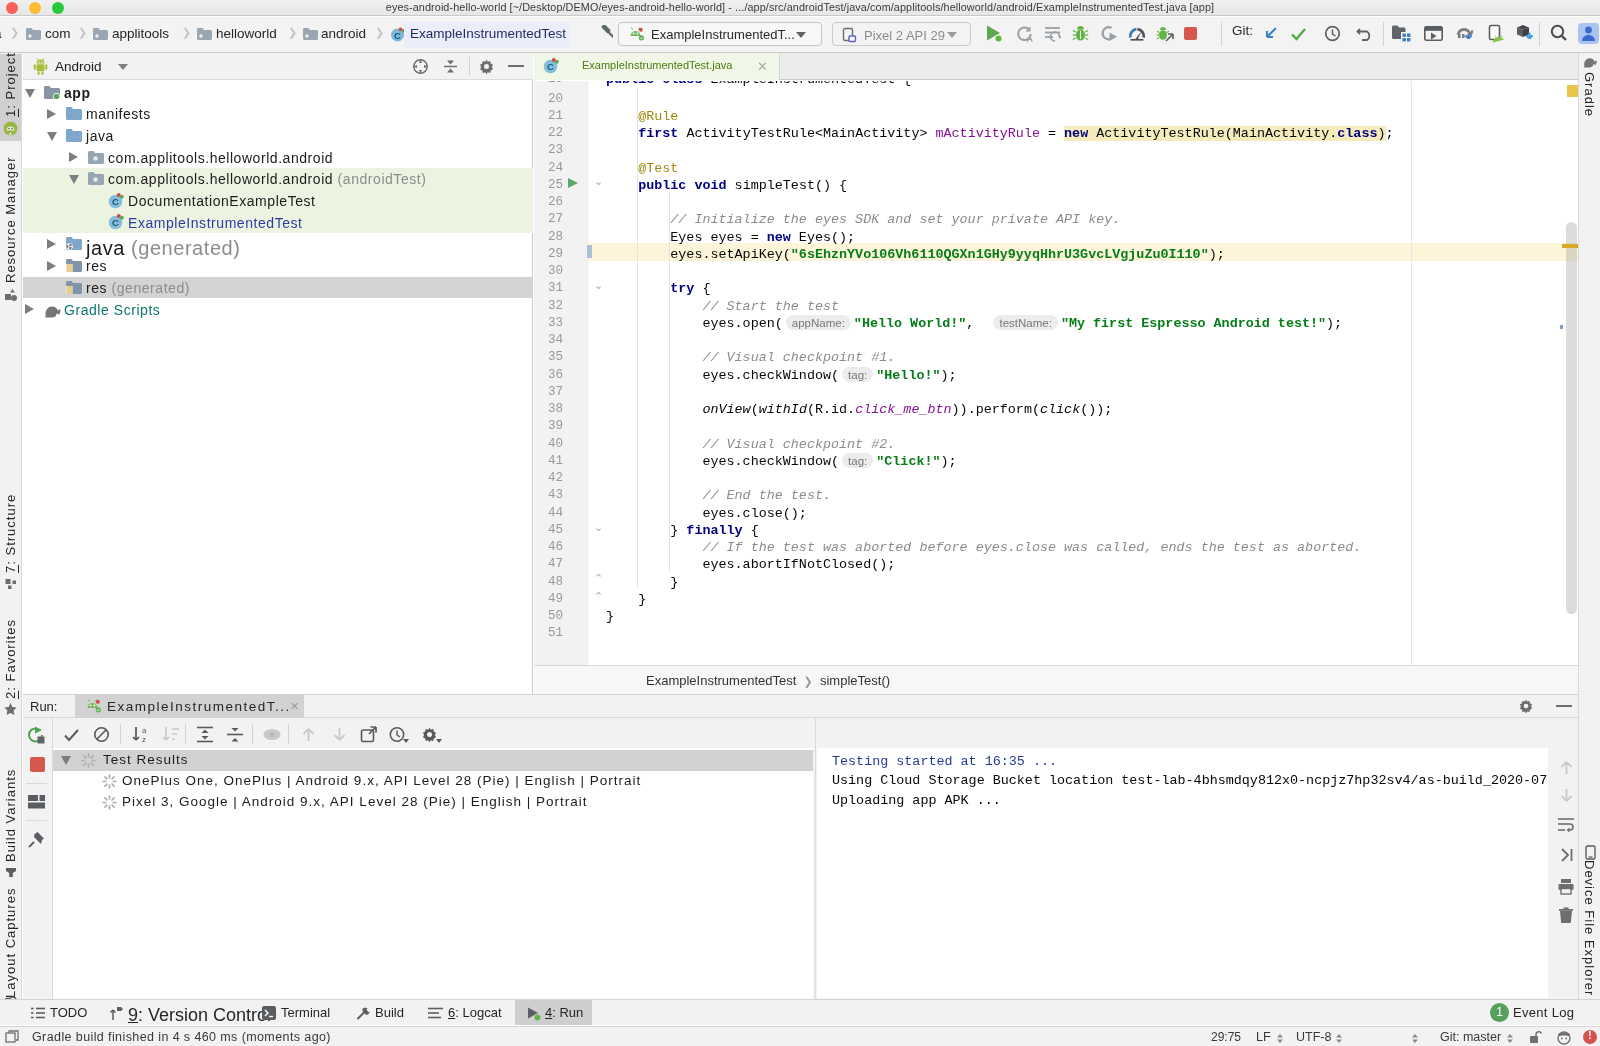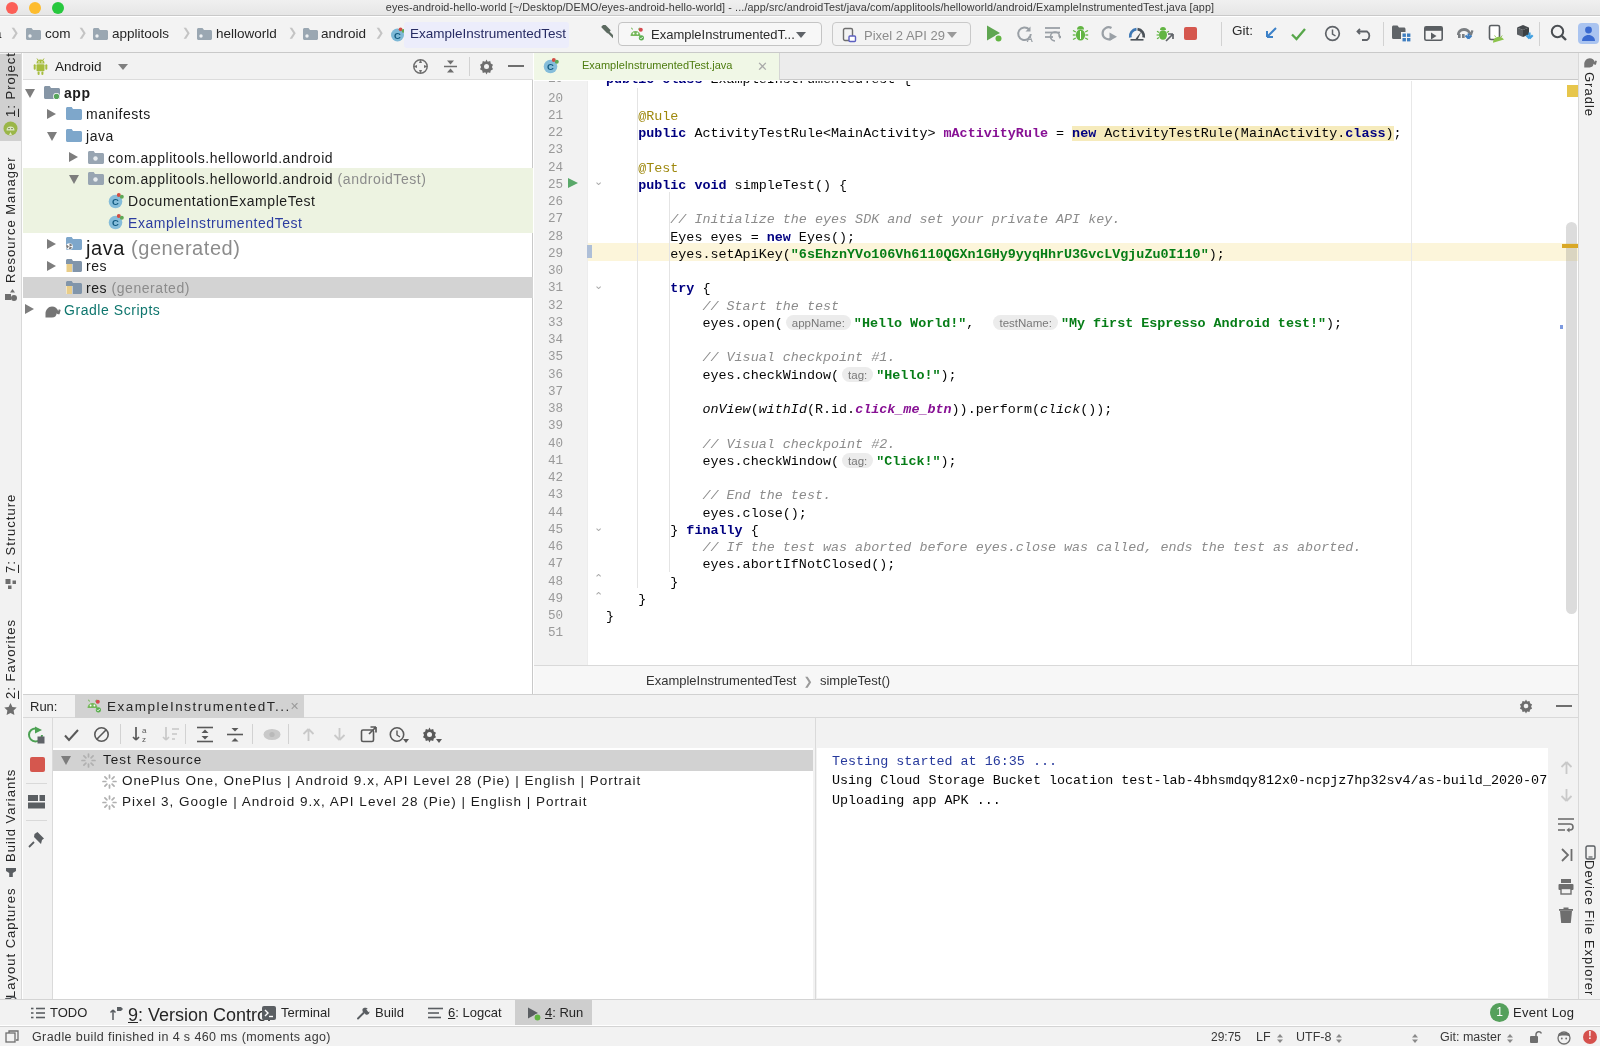--- a/index.html
+++ b/index.html
@@ -5,21 +5,21 @@
 .ab{position:absolute}
 svg{display:block}
 .vtext{writing-mode:vertical-rl;transform:rotate(180deg);font-size:13px;color:#262626;white-space:nowrap;line-height:22px;letter-spacing:1px}
 .vtextr{writing-mode:vertical-rl;font-size:13px;color:#262626;white-space:nowrap;line-height:22px;letter-spacing:1px}
 .sep{width:1px;background:#d2d2d2}
 pre{font:13.4px/17.25px "Liberation Mono",monospace;white-space:pre;color:#060606}
 .kw{color:#000080;font-weight:bold}
 .str{color:#067d17;font-weight:bold}
 .com{color:#8c8c8c;font-style:italic}
 .ann{color:#9e880d}
-.fld{color:#871094;font-weight:bold}
+.fld{color:#871094;font-weight:normal}
 .it{font-style:italic}
 .pill{font:11.5px "Liberation Sans",sans-serif;color:#787878;background:#ececec;border-radius:8px;padding:1.5px 6px;margin:0 3px}
 .num{position:absolute;width:29px;text-align:right;font:12.6px/17.25px "Liberation Mono",monospace;color:#999}
 .crumbtxt{font-size:13.5px;color:#262626}
 .chev{color:#c4c4c4;font-size:11px}
 </style></head>
 <body>
 
 <div class="ab" style="left:0;top:0;width:1600px;height:16px;background:linear-gradient(#f0f0f0,#e6e6e6);border-bottom:1px solid #c9c9c9">
  <div class="ab" style="left:6px;top:2px;width:12px;height:12px;border-radius:50%;background:#fc5f57"></div>
@@ -449,21 +449,21 @@
  <div class="num" style="left:0;top:527.2px">50</div>
  <div class="num" style="left:0;top:544.45px">51</div>
  <div class="ab" style="left:34px;top:97.0px;width:0;height:0;border-left:10px solid #59a869;border-top:5.5px solid transparent;border-bottom:5.5px solid transparent"></div>
  <div class="ab" style="left:60px;top:94.4px;font-size:11px;color:#a8a8a8">⌄</div>
  <div class="ab" style="left:60px;top:197.9px;font-size:11px;color:#a8a8a8">⌄</div>
  <div class="ab" style="left:60px;top:439.5px;font-size:11px;color:#a8a8a8">⌄</div>
  <div class="ab" style="left:60px;top:491.2px;font-size:11px;color:#a8a8a8">⌃</div>
  <div class="ab" style="left:60px;top:508.5px;font-size:11px;color:#a8a8a8">⌃</div>
  <pre class="ab" style="left:72px;top:-10.05px"><span class="kw">public class</span> ExampleInstrumentedTest {</pre>
  <pre class="ab" style="left:72px;top:26.95px">    <span class="ann">@Rule</span></pre>
- <pre class="ab" style="left:72px;top:44.2px">    <span class="kw">public</span> ActivityTestRule&lt;MainActivity&gt; <span class="fld">mActivityRule</span> = <span style="background:#f6ebbc"><span class="kw">new</span> ActivityTestRule(MainActivity.<span class="kw">class</span>)</span>;</pre>
+ <pre class="ab" style="left:72px;top:44.2px">    <span class="kw">first</span> ActivityTestRule&lt;MainActivity&gt; <span class="fld">mActivityRule</span> = <span style="background:#f6ebbc"><span class="kw">new</span> ActivityTestRule(MainActivity.<span class="kw">class</span>)</span>;</pre>
  <pre class="ab" style="left:72px;top:78.7px">    <span class="ann">@Test</span></pre>
  <pre class="ab" style="left:72px;top:95.95px">    <span class="kw">public void</span> simpleTest() {</pre>
  <pre class="ab" style="left:72px;top:130.45px">        <span class="com">// Initialize the eyes SDK and set your private API key.</span></pre>
  <pre class="ab" style="left:72px;top:147.7px">        Eyes eyes = <span class="kw">new</span> Eyes();</pre>
  <pre class="ab" style="left:72px;top:164.95px">        eyes.setApiKey(<span class="str">"6sEhznYVo106Vh6110QGXn1GHy9yyqHhrU3GvcLVgjuZu0I110"</span>);</pre>
  <pre class="ab" style="left:72px;top:199.45px">        <span class="kw">try</span> {</pre>
  <pre class="ab" style="left:72px;top:216.7px">            <span class="com">// Start the test</span></pre>
  <pre class="ab" style="left:72px;top:233.95px">            eyes.open(<span class="pill">appName:</span><span class="str">"Hello World!"</span>,  <span class="pill">testName:</span><span class="str">"My first Espresso Android test!"</span>);</pre>
  <pre class="ab" style="left:72px;top:268.45px">            <span class="com">// Visual checkpoint #1.</span></pre>
  <pre class="ab" style="left:72px;top:285.7px">            eyes.checkWindow(<span class="pill">tag:</span><span class="str">"Hello!"</span>);</pre>
@@ -595,21 +595,21 @@
         <line x1="7.5" y1="1" x2="7.5" y2="3.8"></line>
         <line x1="7.5" y1="11.2" x2="7.5" y2="14"></line>
         <line x1="1" y1="7.5" x2="3.8" y2="7.5"></line>
         <line x1="11.2" y1="7.5" x2="14" y2="7.5"></line>
         <line x1="2.9" y1="2.9" x2="4.9" y2="4.9"></line>
         <line x1="10.1" y1="10.1" x2="12.1" y2="12.1"></line>
         <line x1="2.9" y1="12.1" x2="4.9" y2="10.1"></line>
         <line x1="10.1" y1="4.9" x2="12.1" y2="2.9"></line>
       </g>
     </svg>
-  <div class="ab" style="left:80px;top:57px;font-size:13.5px;letter-spacing:1px;color:#1c1c1c">Test Resource</div>
+  <div class="ab" style="left:80px;top:57px;font-size:13.5px;letter-spacing:1px;color:#1c1c1c">Test Results</div>
  <svg class="ab" style="left:79px;top:79px" width="15" height="15" viewBox="0 0 15 15">
       <g stroke="#b0b0b0" stroke-width="1.7" stroke-linecap="round">
         <line x1="7.5" y1="1" x2="7.5" y2="3.8"></line>
         <line x1="7.5" y1="11.2" x2="7.5" y2="14"></line>
         <line x1="1" y1="7.5" x2="3.8" y2="7.5"></line>
         <line x1="11.2" y1="7.5" x2="14" y2="7.5"></line>
         <line x1="2.9" y1="2.9" x2="4.9" y2="4.9"></line>
         <line x1="10.1" y1="10.1" x2="12.1" y2="12.1"></line>
         <line x1="2.9" y1="12.1" x2="4.9" y2="10.1"></line>
         <line x1="10.1" y1="4.9" x2="12.1" y2="2.9"></line>

